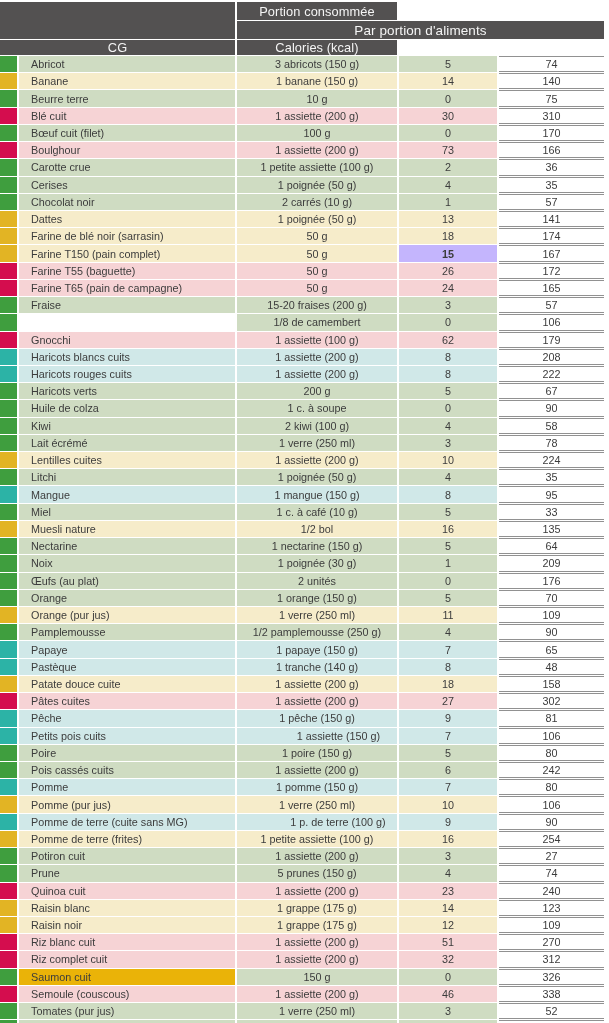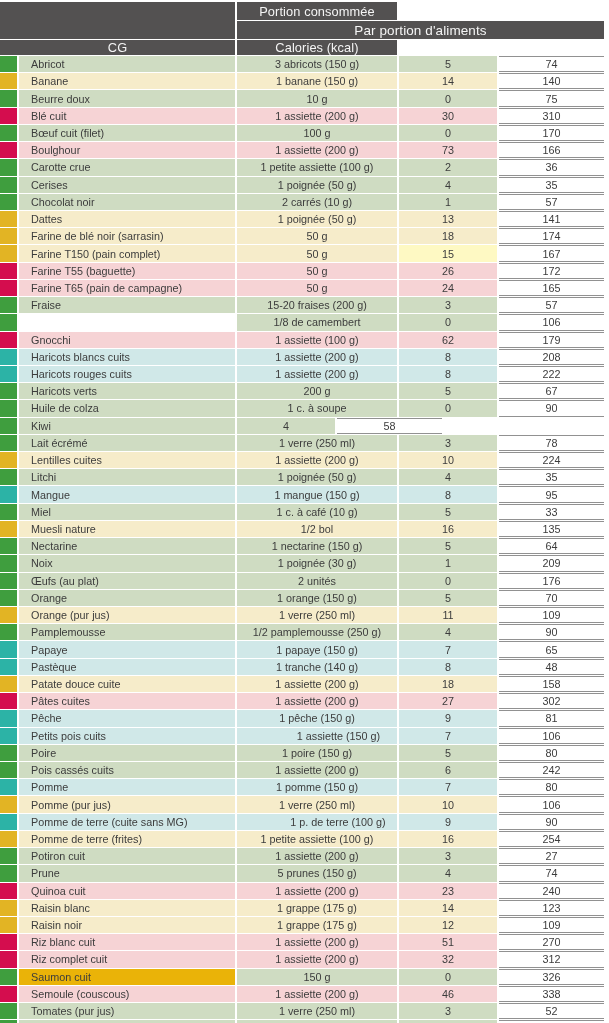--- a/index.html
+++ b/index.html
@@ -68,21 +68,21 @@
       </div>
       <div class="row">
         <div class="chip" style="background: rgb(226, 180, 36);"></div>
         <div class="name" style="background: rgb(246, 236, 202);">Banane</div>
         <div class="portion" style="background: rgb(246, 236, 202);">1 banane (150 g)</div>
         <div class="cg" style="background: rgb(246, 236, 202);">14</div>
         <div class="cal">140</div>
       </div>
       <div class="row">
         <div class="chip" style="background: rgb(63, 158, 62);"></div>
-        <div class="name" style="background: rgb(207, 220, 194);">Beurre doux</div>
+        <div class="name" style="background: rgb(207, 220, 194);">Beurre terre</div>
         <div class="portion" style="background: rgb(207, 220, 194);">10 g</div>
         <div class="cg" style="background: rgb(207, 220, 194);">0</div>
         <div class="cal">75</div>
       </div>
       <div class="row">
         <div class="chip" style="background: rgb(212, 13, 78);"></div>
         <div class="name" style="background: rgb(246, 211, 213);">Blé cuit</div>
         <div class="portion" style="background: rgb(246, 211, 213);">1 assiette (200 g)</div>
         <div class="cg" style="background: rgb(246, 211, 213);">30</div>
         <div class="cal">310</div>
@@ -133,21 +133,21 @@
         <div class="chip" style="background: rgb(226, 180, 36);"></div>
         <div class="name" style="background: rgb(246, 236, 202);">Farine de blé noir (sarrasin)</div>
         <div class="portion" style="background: rgb(246, 236, 202);">50 g</div>
         <div class="cg" style="background: rgb(246, 236, 202);">18</div>
         <div class="cal">174</div>
       </div>
       <div class="row">
         <div class="chip" style="background: rgb(226, 180, 36);"></div>
         <div class="name" style="background: rgb(246, 236, 202);">Farine T150 (pain complet)</div>
         <div class="portion" style="background: rgb(246, 236, 202);">50 g</div>
-        <div class="cg" style="background: #fef9c3;">15</div>
+        <div class="cg" style="background: #c4b5fd; font-weight: bold;">15</div>
         <div class="cal">167</div>
       </div>
       <div class="row">
         <div class="chip" style="background: rgb(212, 13, 78);"></div>
         <div class="name" style="background: rgb(246, 211, 213);">Farine T55 (baguette)</div>
         <div class="portion" style="background: rgb(246, 211, 213);">50 g</div>
         <div class="cg" style="background: rgb(246, 211, 213);">26</div>
         <div class="cal">172</div>
       </div>
       <div class="row">
@@ -202,20 +202,21 @@
       <div class="row">
         <div class="chip" style="background: rgb(63, 158, 62);"></div>
         <div class="name" style="background: rgb(207, 220, 194);">Huile de colza</div>
         <div class="portion" style="background: rgb(207, 220, 194);">1 c. à soupe</div>
         <div class="cg" style="background: rgb(207, 220, 194);">0</div>
         <div class="cal">90</div>
       </div>
       <div class="row">
         <div class="chip" style="background: rgb(63, 158, 62);"></div>
         <div class="name" style="background: rgb(207, 220, 194);">Kiwi</div>
+        <div class="portion" style="background: rgb(207, 220, 194);">2 kiwi (100 g)</div>
         <div class="cg" style="background: rgb(207, 220, 194);">4</div>
         <div class="cal">58</div>
       </div>
       <div class="row">
         <div class="chip" style="background: rgb(63, 158, 62);"></div>
         <div class="name" style="background: rgb(207, 220, 194);">Lait écrémé</div>
         <div class="portion" style="background: rgb(207, 220, 194);">1 verre (250 ml)</div>
         <div class="cg" style="background: rgb(207, 220, 194);">3</div>
         <div class="cal">78</div>
       </div>

